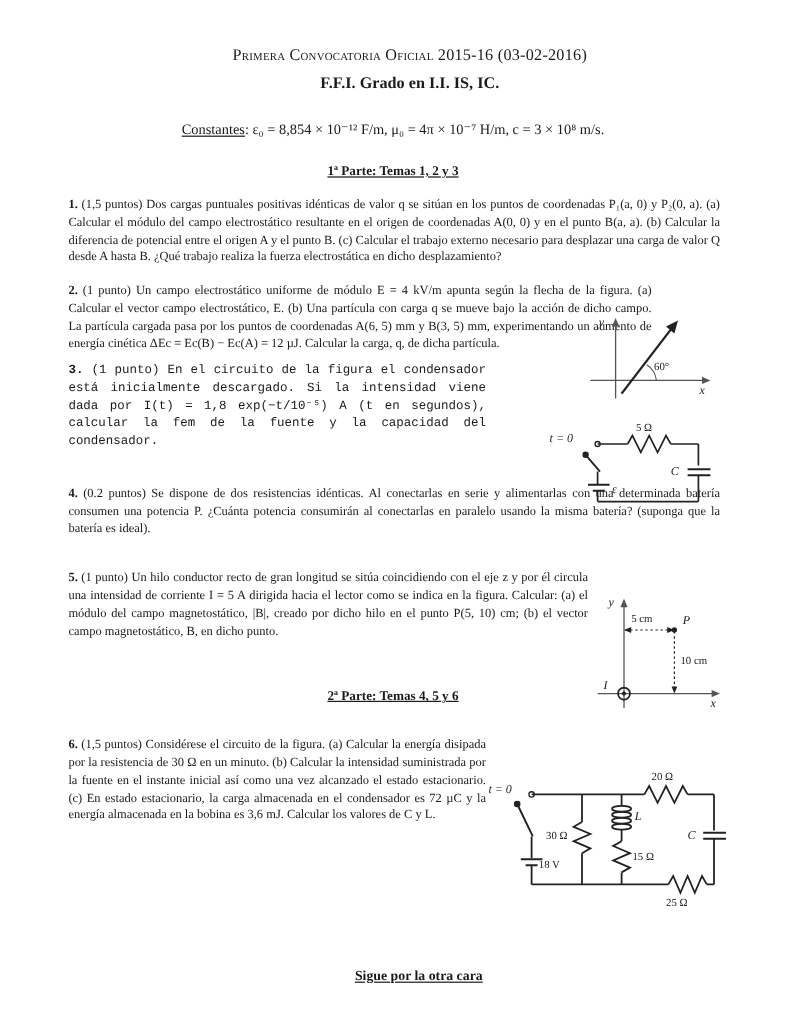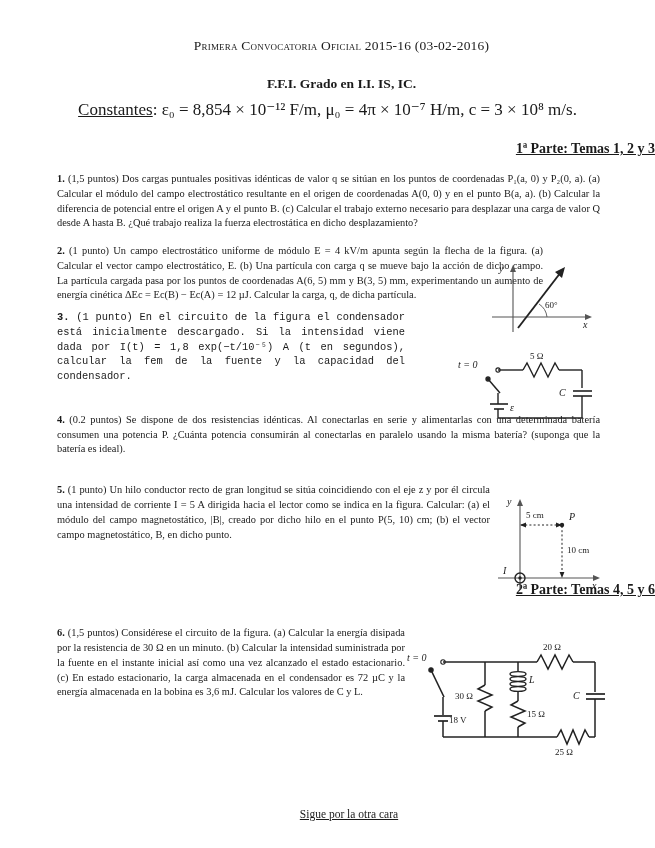--- a/index.html
+++ b/index.html
@@ -28,34 +28,34 @@
     padding-left: 28px;
   }
   .title-line1 {
     font-variant: small-caps;
     font-size: 13.5px;
     letter-spacing: 0.2px;
   }
   .title-line2 {
     font-weight: bold;
     font-size: 13.5px;
-    margin-top: 22px;
+    margin-top: 7px;
   }
   .constants {
     text-align: center;
-    font-size: 17px;
-    margin-top: 7px;
+    font-size: 12px;
+    margin-top: 24px;
   }
   .constants .clabel {
     text-decoration: underline;
   }
   .part-heading {
-    text-align: right;
-    font-weight: bold;
-    font-size: 14px;
+    text-align: center;
+    font-weight: bold;
+    font-size: 11px;
     margin-top: 21px;
   }
   .part-heading span.u {
     text-decoration: underline;
   }
   
   .problem {
     margin: 13px 55px 0 57px;
     font-size: 10.4px;
     line-height: 1.42;
@@ -66,21 +66,21 @@
   }
   .fig {
     position: absolute;
   }
   .footer-note {
     position: absolute;
     left: 0;
     right: 0;
     top: 770px;
     text-align: center;
-    font-weight: normal;
+    font-weight: bold;
     font-size: 11.5px;
     margin-left: 43px;
   }
   .footer-note span { text-decoration: underline; }
   svg { display: block; }
   .figtext {
     font-family: "Liberation Serif", serif;
     font-size: 9px;
     fill: #1a1a1a;
   }

